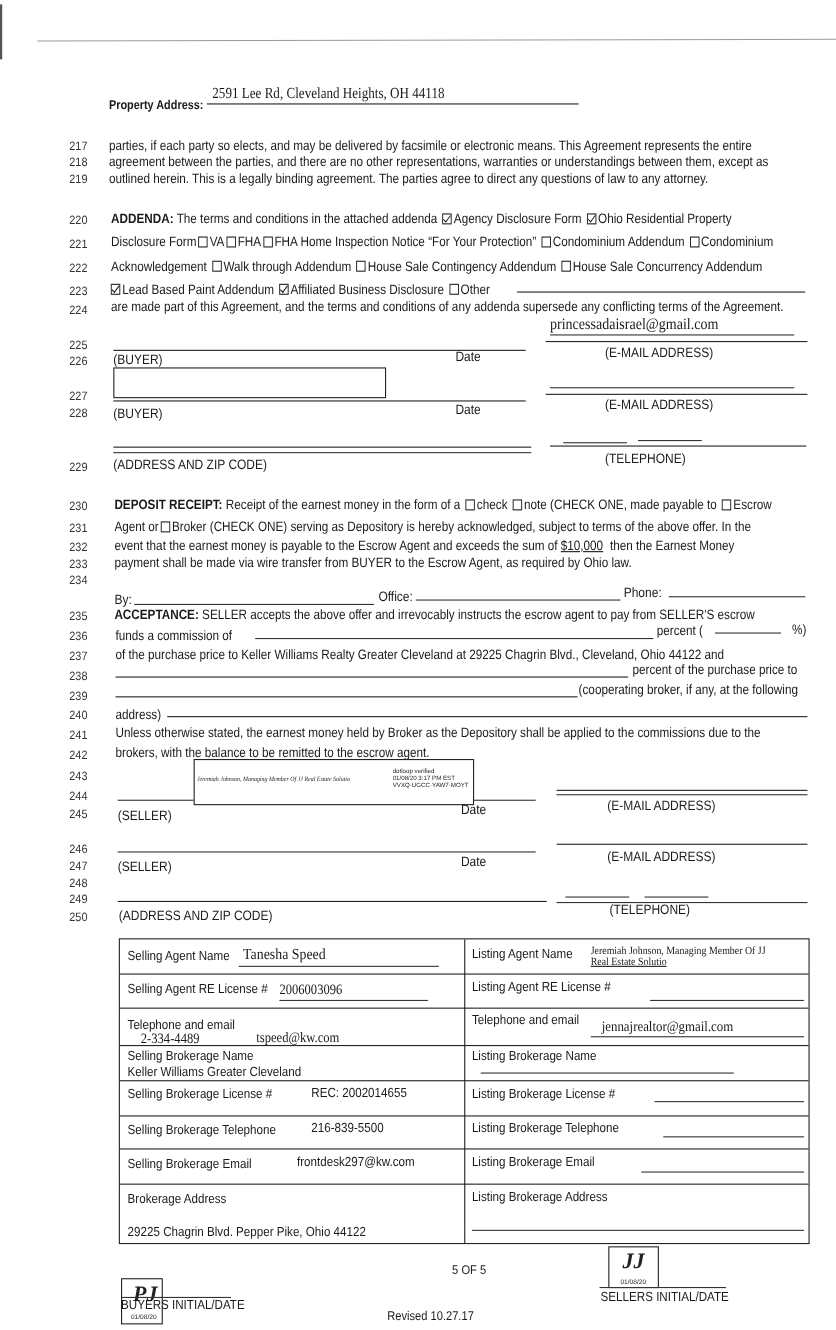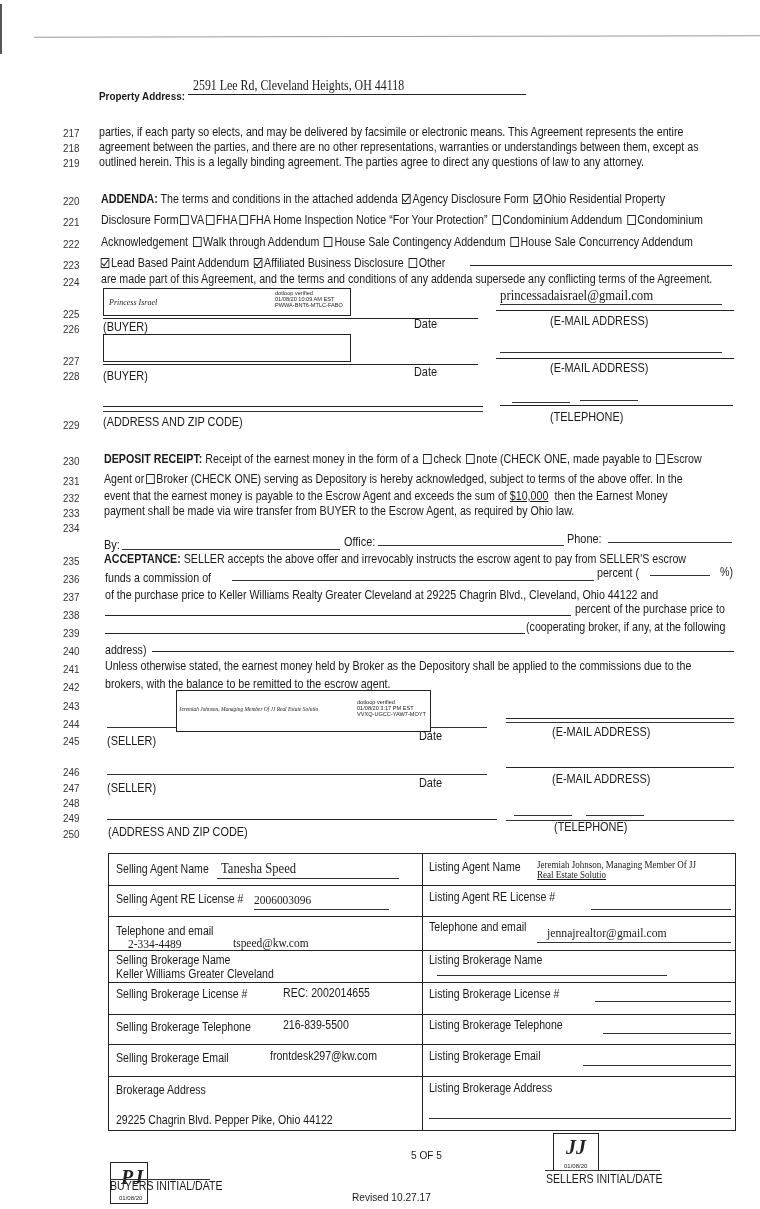--- a/index.html
+++ b/index.html
@@ -101,28 +101,20 @@
     <span class="cb"></span><span>House Sale Concurrency Addendum</span>
   </div>
   <div class="txt" style="left:99px;top:256px;">
     <span class="cb checked"></span><span>Lead Based Paint Addendum</span>
     <span class="cb checked"></span><span>Affiliated Business Disclosure</span>
     <span class="cb"></span><span>Other</span>
   </div>
   <div class="rule" style="left:470px;top:265px;width:262px;"></div>
   <div class="txt" style="left:101px;top:272px;">are made part of this Agreement, and the terms and conditions of any addenda supersede any conflicting terms of the Agreement.</div>
 
-  <div class="sigbox" style="left:103px;top:288px;width:248px;height:28px;">
-    <div class="sig-name" style="left:5px;top:9px;">Princess Israel</div>
-    <div class="sig-meta" style="left:171px;top:1px;">
-      <div>dotloop verified</div>
-      <div>01/08/20 10:09 AM EST</div>
-      <div>PWWA-BNT6-MTLC-FABO</div>
-    </div>
-  </div>
   <div class="rule" style="left:103px;top:318px;width:375px;"></div>
   <div class="handfill" style="left:500px;top:287px;font-size:14.5px;transform:scaleX(0.88);transform-origin:left;">princessadaisrael@gmail.com</div>
   <div class="rule thin" style="left:500px;top:304px;width:222px;"></div>
   <div class="rule" style="left:496px;top:310px;width:238px;"></div>
   <div class="lbl" style="left:103px;top:320px;">(BUYER)</div>
   <div class="lbl" style="left:414px;top:317px;">Date</div>
   <div class="lbl" style="left:550px;top:314px;">(E-MAIL ADDRESS)</div>
 
   <div class="sigbox" style="left:103px;top:334px;width:248px;height:28px;"></div>
   <div class="rule" style="left:103px;top:364px;width:375px;"></div>

